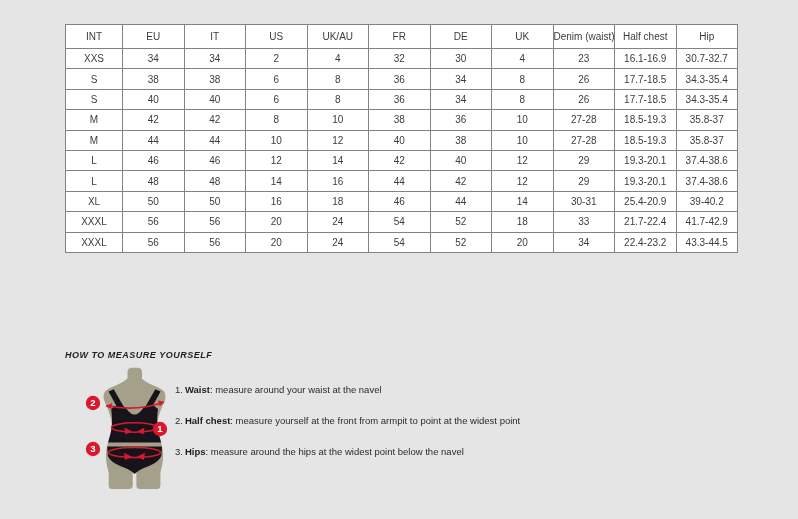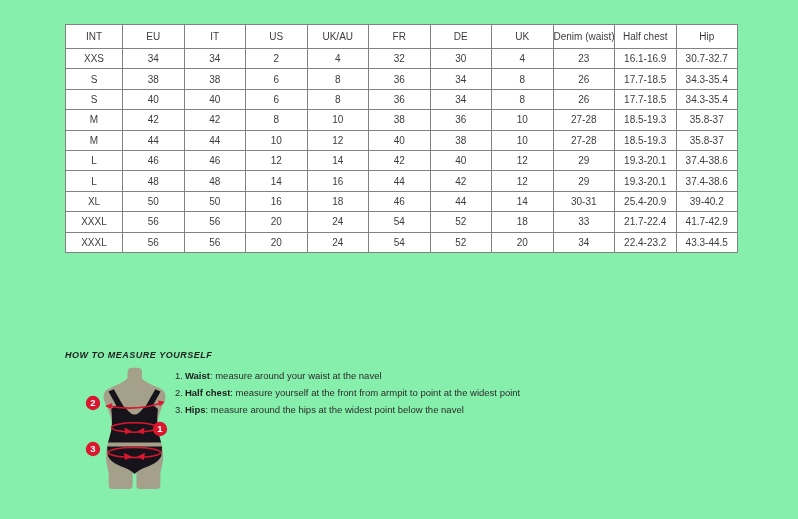--- a/index.html
+++ b/index.html
@@ -1,18 +1,18 @@
 <!DOCTYPE html>
 <html><head>
 <meta charset="utf-8">
 <style>
   * { margin:0; padding:0; box-sizing:border-box; }
   html,body { background:#ffffff; }
   .page {
-    position:relative; width:798px; height:519px; background:#86efac;
+    position:relative; width:798px; height:519px; background:#e5e5e5;
     font-family:"Liberation Sans", sans-serif; overflow:hidden;
   }
   
   .size-table {
     position:absolute; left:65px; top:24px; width:672px;
     border-collapse:collapse; table-layout:fixed;
   }
   .size-table th, .size-table td {
     border:1px solid #828282; text-align:center; vertical-align:middle;
     font-size:10px; font-weight:400; color:#3c3c3c; padding:0;
@@ -20,21 +20,21 @@
   }
   .size-table th { height:24px; }
   .size-table td { height:20.4px; }
   
   .measure-title {
     position:absolute; left:65px; top:350px;
     font-size:9px; font-weight:bold; letter-spacing:0.5px; color:#1f1f1f;font-style:italic;
   }
   .figure-wrap { position:absolute; left:76px; top:366px; width:125px; height:130px; }
   .instructions { position:absolute; left:175px; top:367px; }
-  .instr-line { height:17px; line-height:17px; font-size:9.5px; color:#2b2b2b; white-space:nowrap; }
+  .instr-line { height:17px; line-height:17px; font-size:9.5px; color:#2b2b2b; white-space:nowrap;margin-top:14px; }
   .instr-line b { color:#1d1d1d; }
   .instr-num { margin-right:2px; }
 </style>
 </head>
 <body>
 
 <div class="page">
 
   <table class="size-table">
     <colgroup>

